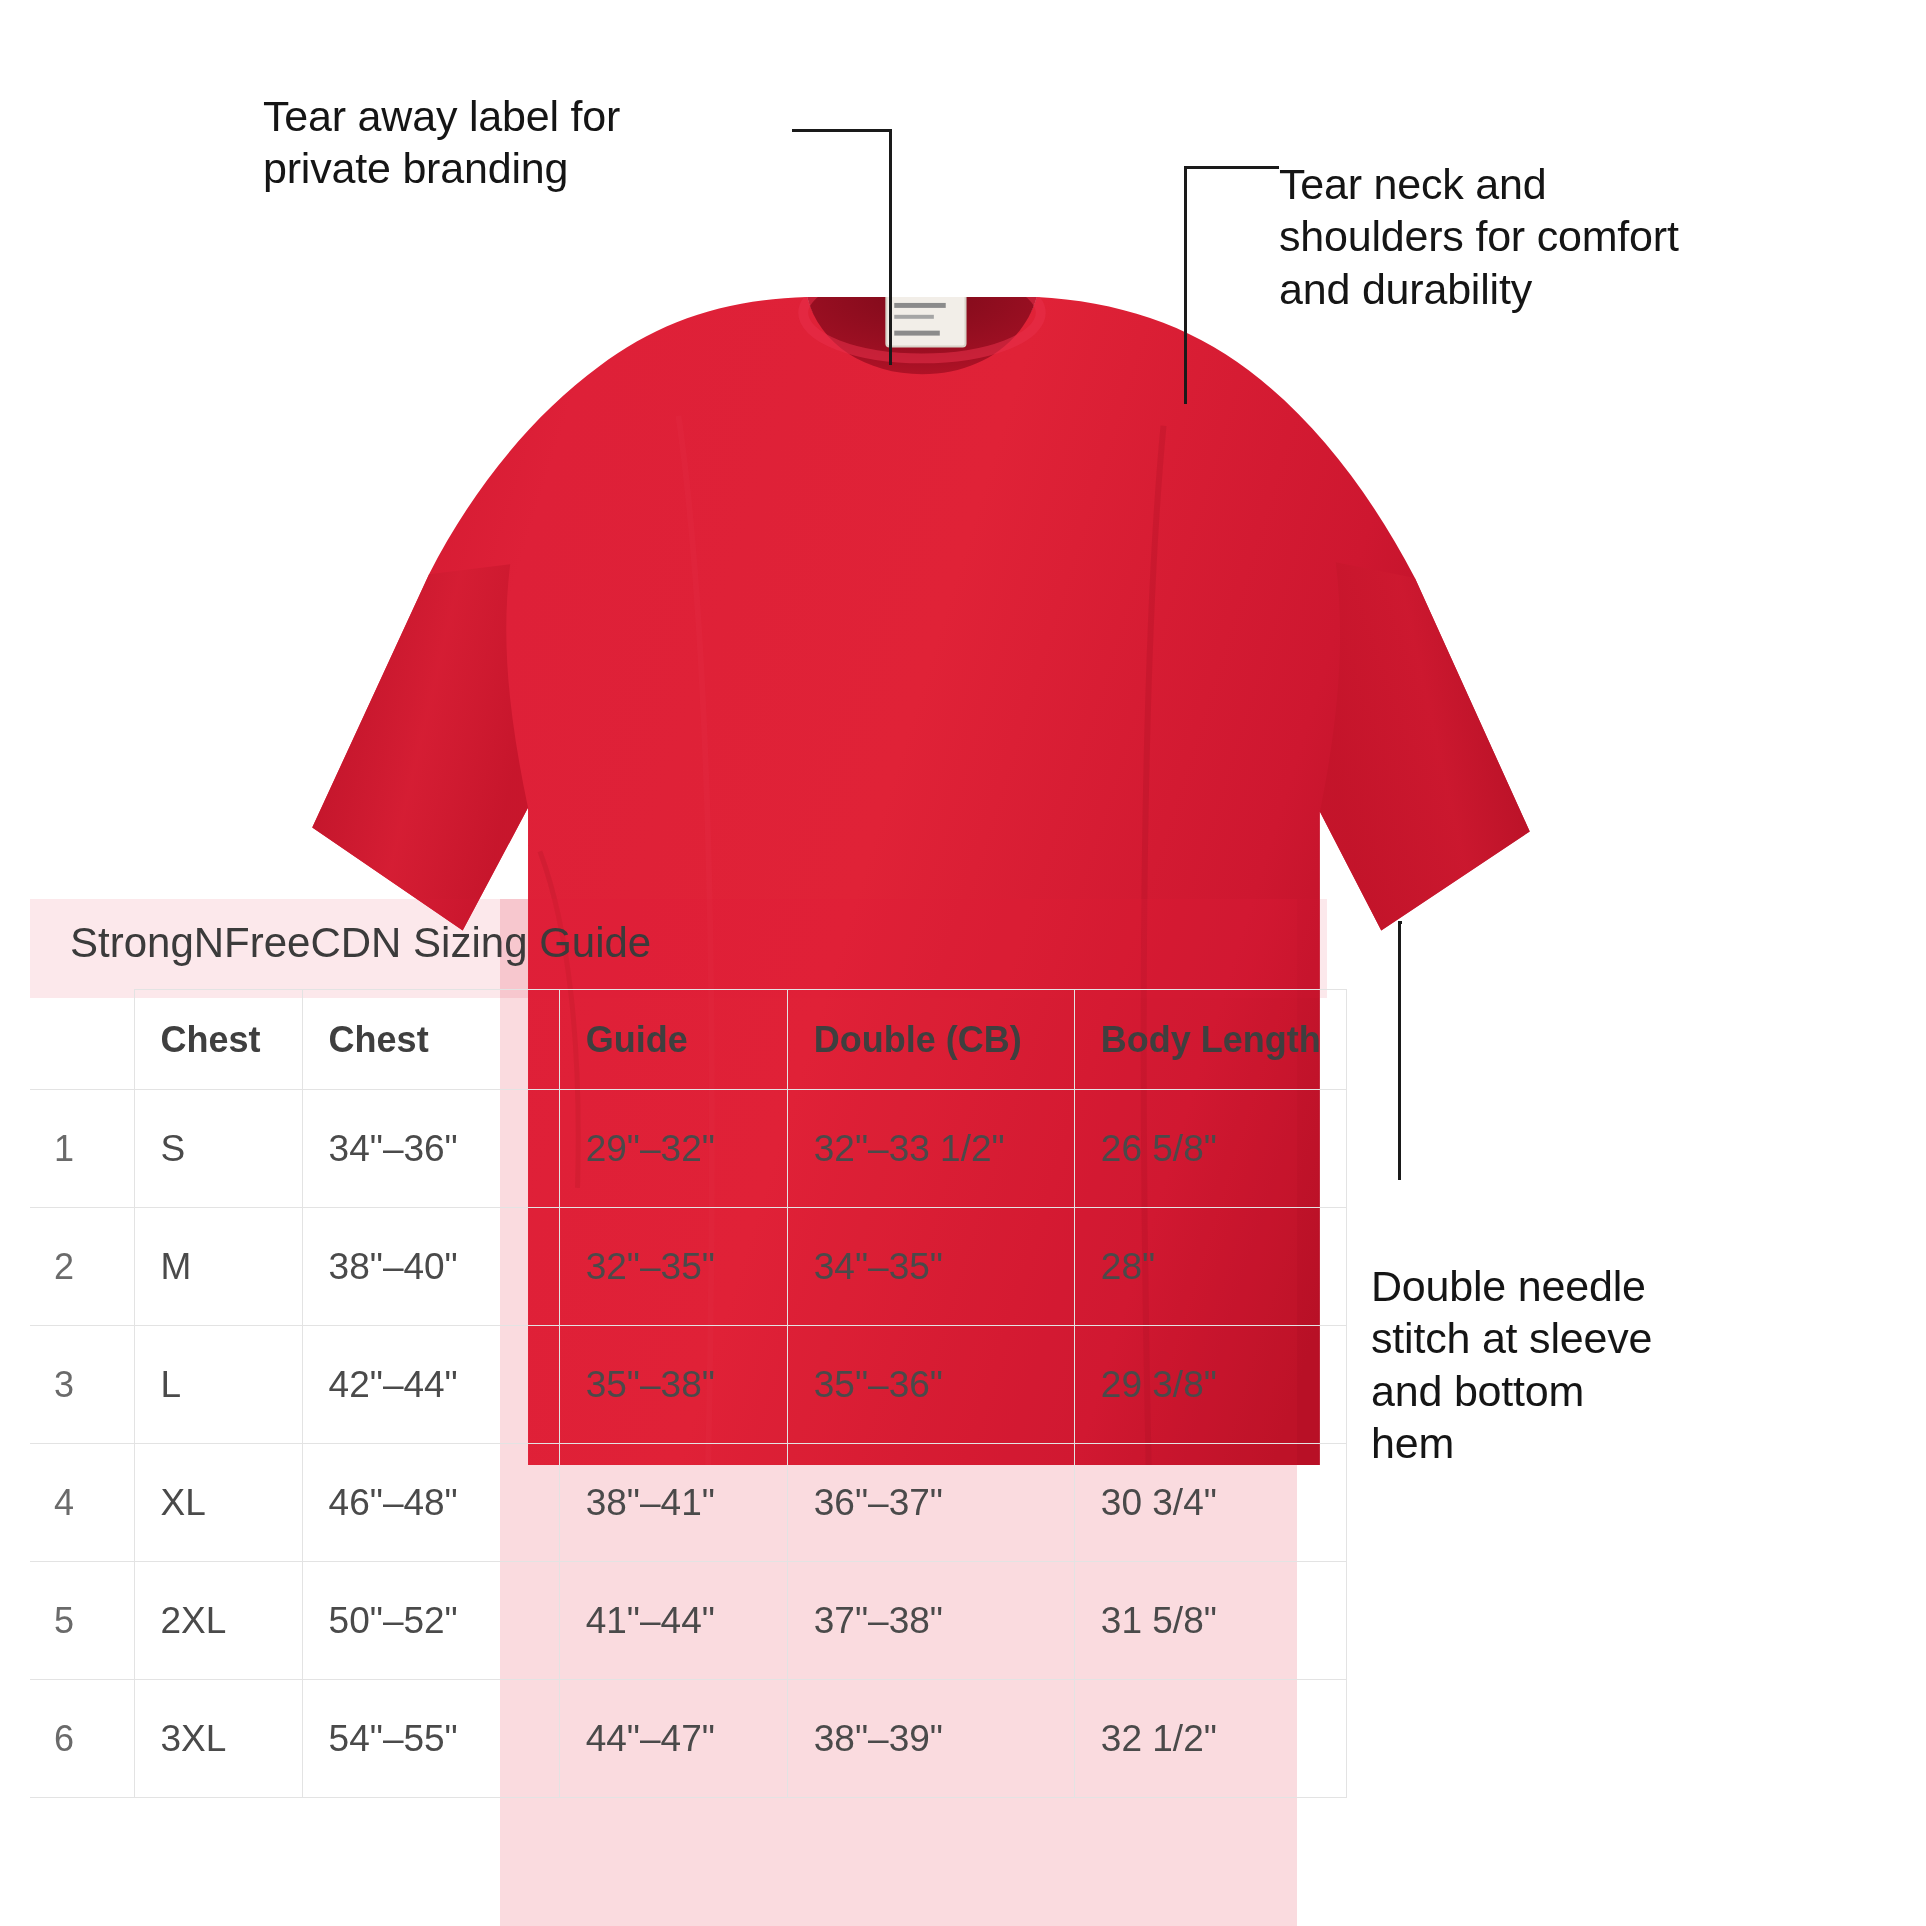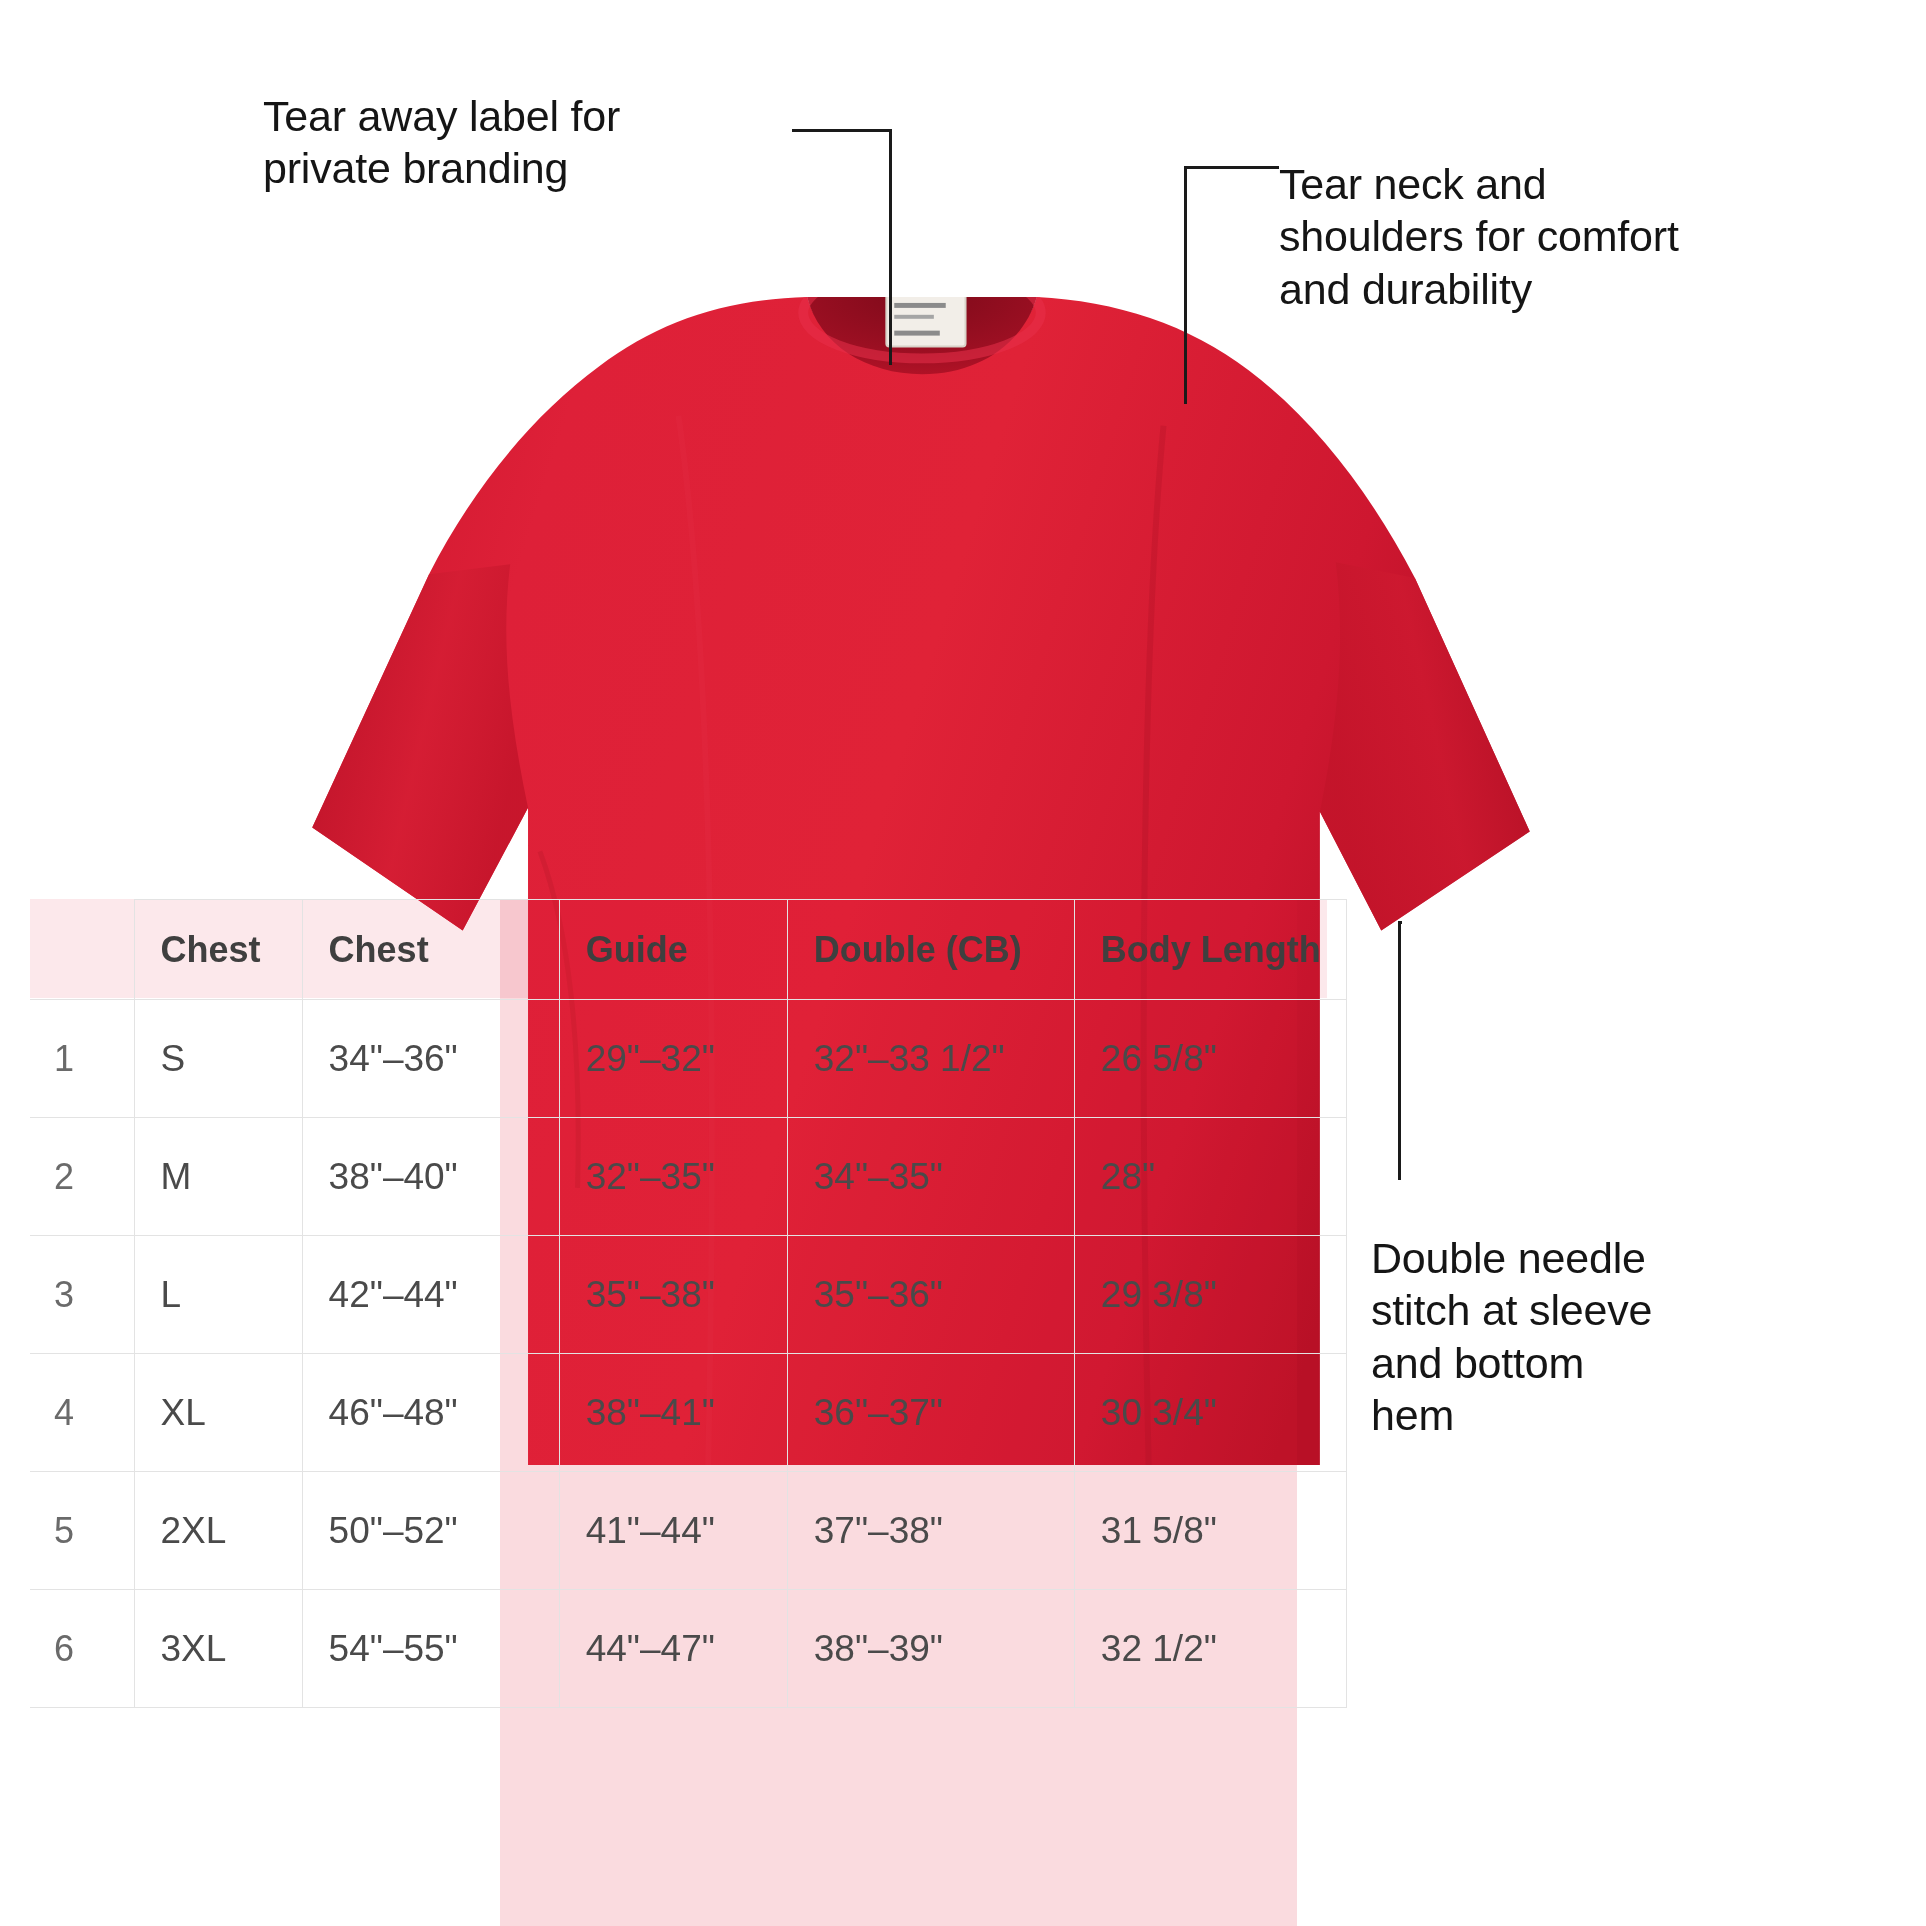--- a/index.html
+++ b/index.html
@@ -21,21 +21,21 @@
     position: absolute;
     font-size: 43px;
     line-height: 1.22;
     color: #151515;
     font-family: "Liberation Sans", sans-serif;
     white-space: pre-line;
     letter-spacing: -0.2px;
   }
   #callout-tear-away { left: 263px; top: 90px; width: 535px; }
   #callout-taped-neck { left: 1279px; top: 158px; width: 594px; }
-  #callout-double-needle { left: 1371px; top: 1232px; width: 426px; }
+  #callout-double-needle { left: 1371px; top: 1260px; width: 426px; }
 
   
   .leader {
     position: absolute;
     background: #1a1a1a;
   }
   .leader.h { height: 3px; }
   .leader.v { width: 3px; }
 
   
@@ -216,20 +216,21 @@
 
 <div class="callout" id="callout-double-needle">Double needle
 stitch at sleeve
 and bottom
 hem</div>
 
 <div class="leader v" style="left:1398px; top:921px; height:259px;"></div>
 <div class="leader h" style="left:1398px; top:921px; width:4px;"></div>
 
 <div id="sizing-guide">
+  <div id="guide-title">StrongNFreeCDN Sizing Guide</div>
 
   <table class="size-table">
     <colgroup>
       <col class="c-idx">
         <col class="c-size">
         <col class="c-chest">
       <col class="c-waist">
         <col class="c-slv">
         <col class="c-body">
     </colgroup>

